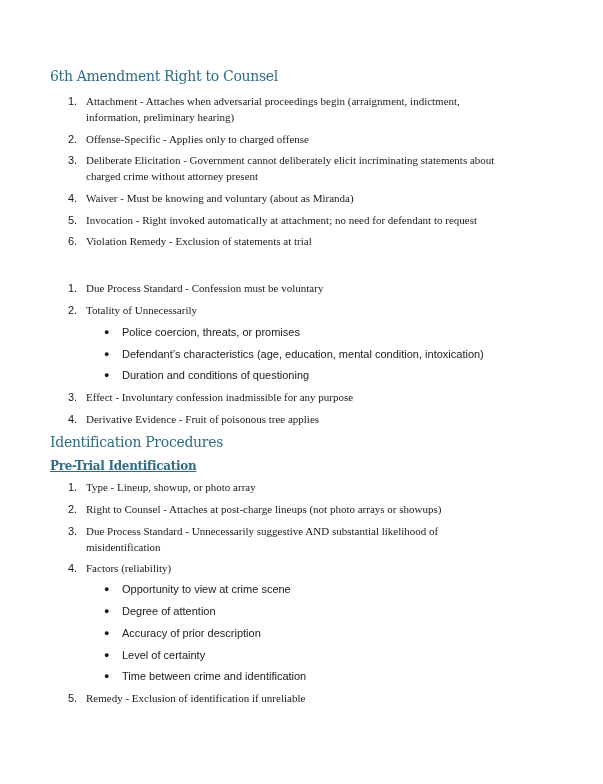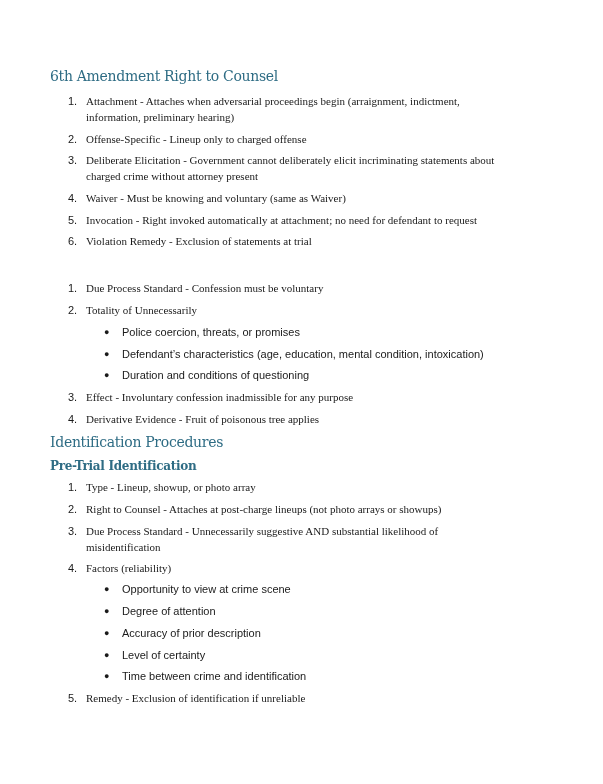--- a/index.html
+++ b/index.html
@@ -36,32 +36,32 @@
 
   <div class="item" style="top:93px;">
     <span class="num">1.</span>
     <span class="txt">Attachment - Attaches when adversarial proceedings begin (arraignment, indictment,</span>
   </div>
   <div class="item" style="top:109px;">
     <span class="txt">information, preliminary hearing)</span>
   </div>
   <div class="item" style="top:131px;">
     <span class="num">2.</span>
-    <span class="txt">Offense-Specific - Lineup only to charged offense</span>
+    <span class="txt">Offense-Specific - Applies only to charged offense</span>
   </div>
   <div class="item" style="top:152px;">
     <span class="num">3.</span>
     <span class="txt">Deliberate Elicitation - Government cannot deliberately elicit incriminating statements about</span>
   </div>
   <div class="item" style="top:168px;">
     <span class="txt">charged crime without attorney present</span>
   </div>
   <div class="item" style="top:190px;">
     <span class="num">4.</span>
-    <span class="txt">Waiver - Must be knowing and voluntary (same as Waiver)</span>
+    <span class="txt">Waiver - Must be knowing and voluntary (about as Miranda)</span>
   </div>
   <div class="item" style="top:212px;">
     <span class="num">5.</span>
     <span class="txt">Invocation - Right invoked automatically at attachment; no need for defendant to request</span>
   </div>
   <div class="item" style="top:233px;">
     <span class="num">6.</span>
     <span class="txt">Violation Remedy - Exclusion of statements at trial</span>
   </div>
 
@@ -89,21 +89,21 @@
   <div class="item" style="top:389px;">
     <span class="num">3.</span>
     <span class="txt">Effect - Involuntary confession inadmissible for any purpose</span>
   </div>
   <div class="item" style="top:411px;">
     <span class="num">4.</span>
     <span class="txt">Derivative Evidence - Fruit of poisonous tree applies</span>
   </div>
 
   <div class="h1" style="top:434px;text-align:center;">Identification Procedures</div>
-  <div class="h2" style="top:459px;">Pre-Trial Identification</div>
+  <div class="h2" style="top:459px;text-decoration:underline;">Pre-Trial Identification</div>
 
   <div class="item" style="top:479px;">
     <span class="num">1.</span>
     <span class="txt">Type - Lineup, showup, or photo array</span>
   </div>
   <div class="item" style="top:501px;">
     <span class="num">2.</span>
     <span class="txt">Right to Counsel - Attaches at post-charge lineups (not photo arrays or showups)</span>
   </div>
   <div class="item" style="top:523px;">

